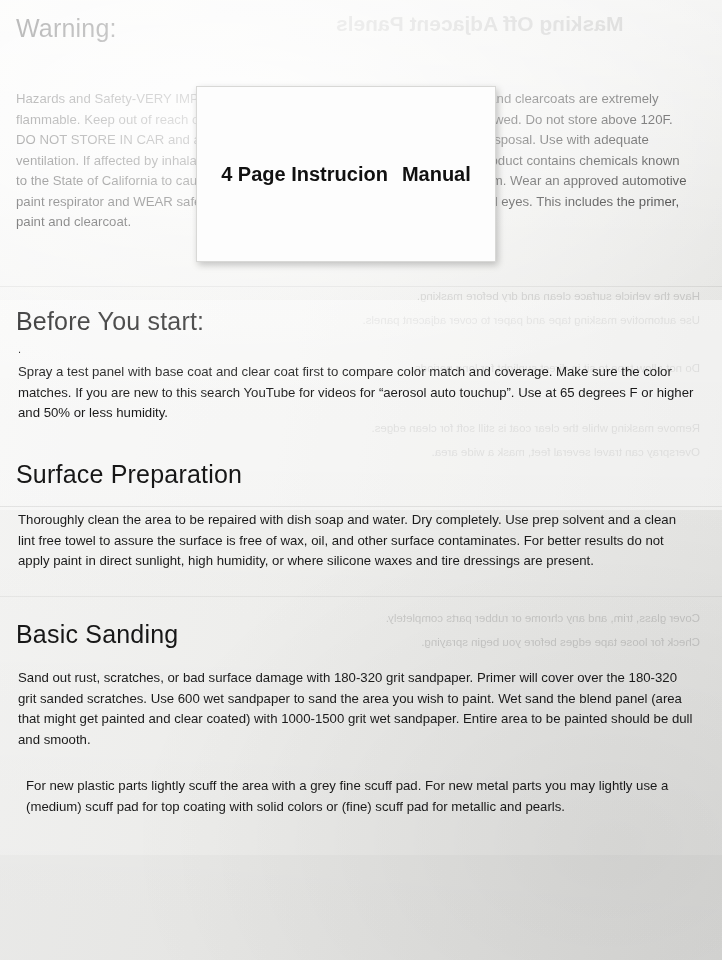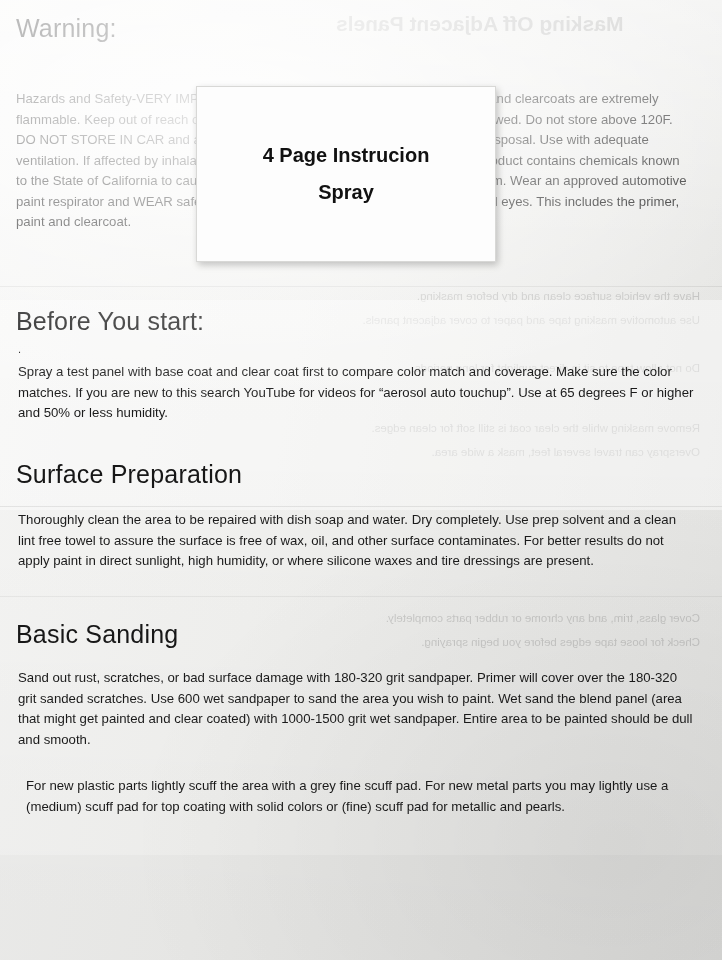--- a/index.html
+++ b/index.html
@@ -97,21 +97,21 @@
   .card {
     position: absolute;
     left: 196px;
     top: 86px;
     width: 298px;
     height: 174px;
     background: #fdfdfd;
     border: 1px solid #d8d8d6;
     box-shadow: 2px 3px 7px rgba(0,0,0,0.22);
     display: flex;
-    flex-direction: column;
+    flex-direction: row;
     align-items: center;
     justify-content: center;
     gap: 14px;
     z-index: 5;
   }
   .card-line {
     font-size: 20px;
     font-weight: bold;
     color: #111;
     text-align: center;
@@ -151,17 +151,17 @@
     <h1 class="section blk" style="left:16px; top:460px; width:420px;">Surface Preparation</h1>
     <p class="body blk" style="left:18px; top:510px; width:672px;">Thoroughly clean the area to be repaired with dish soap and water.  Dry completely. Use prep solvent and a clean lint free towel to assure the surface is free of wax, oil, and other surface contaminates. For better results do not apply paint in direct sunlight, high humidity, or where silicone waxes and tire dressings are present.</p>
 
     <h1 class="section blk" style="left:16px; top:620px; width:420px;">Basic Sanding</h1>
     <p class="body blk" style="left:18px; top:668px; width:676px;">Sand out rust, scratches, or bad surface damage with 180-320 grit sandpaper. Primer will cover over the 180-320 grit sanded scratches. Use 600 wet sandpaper to sand the area you wish to paint. Wet sand the blend panel (area that might get painted and clear coated) with 1000-1500 grit wet sandpaper. Entire area to be painted should be dull and smooth.</p>
     <p class="body blk" style="left:26px; top:776px; width:666px;">For new plastic parts lightly scuff the area with a grey fine scuff pad. For new metal parts you may lightly use a (medium) scuff pad for top coating with solid colors or (fine) scuff pad for metallic and pearls.</p>
   </div>
 
   <div class="card">
     <div class="card-line">4 Page Instrucion</div>
-    <div class="card-line">Spray</div>
+    <div class="card-line">Manual</div>
   </div>
 
   <div class="paper-shade"></div>
 </div>
 
 </body></html>

